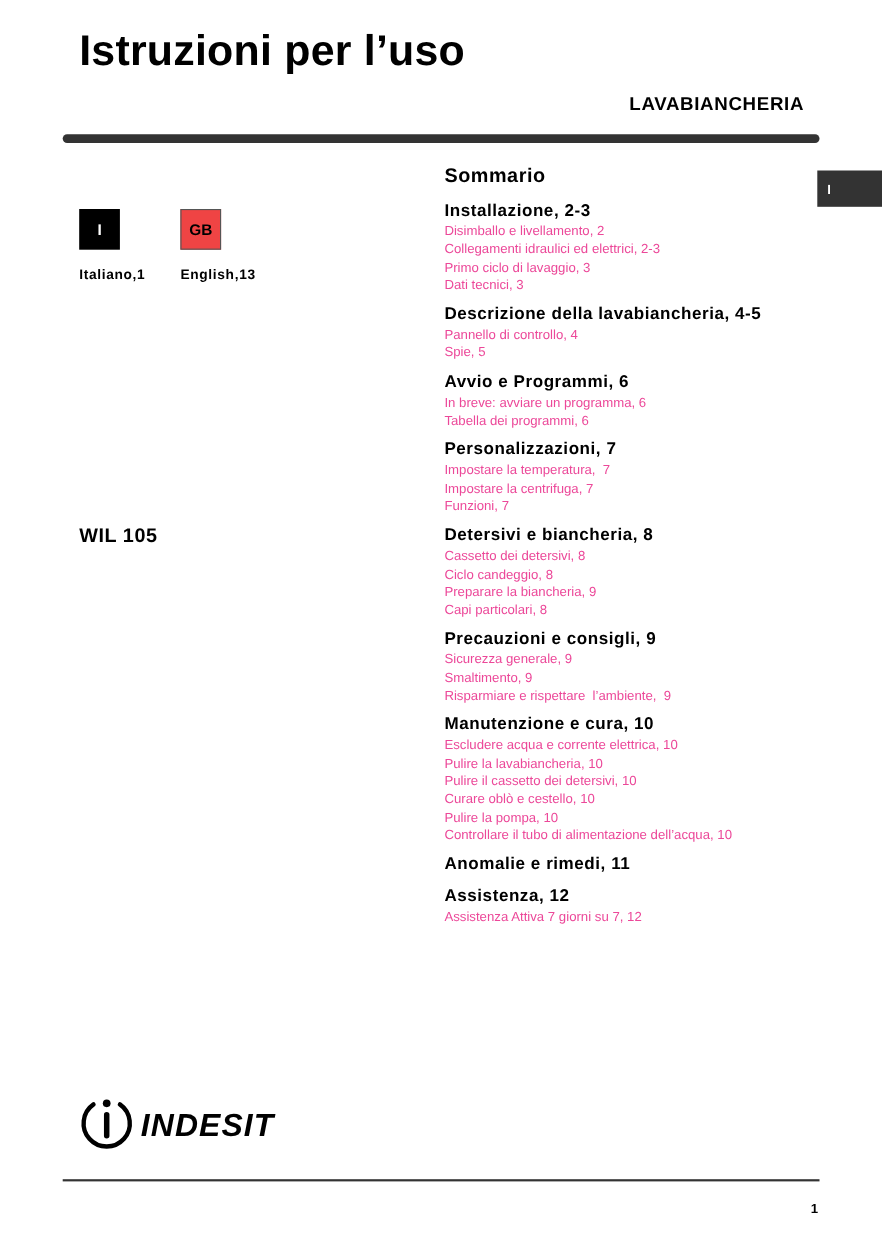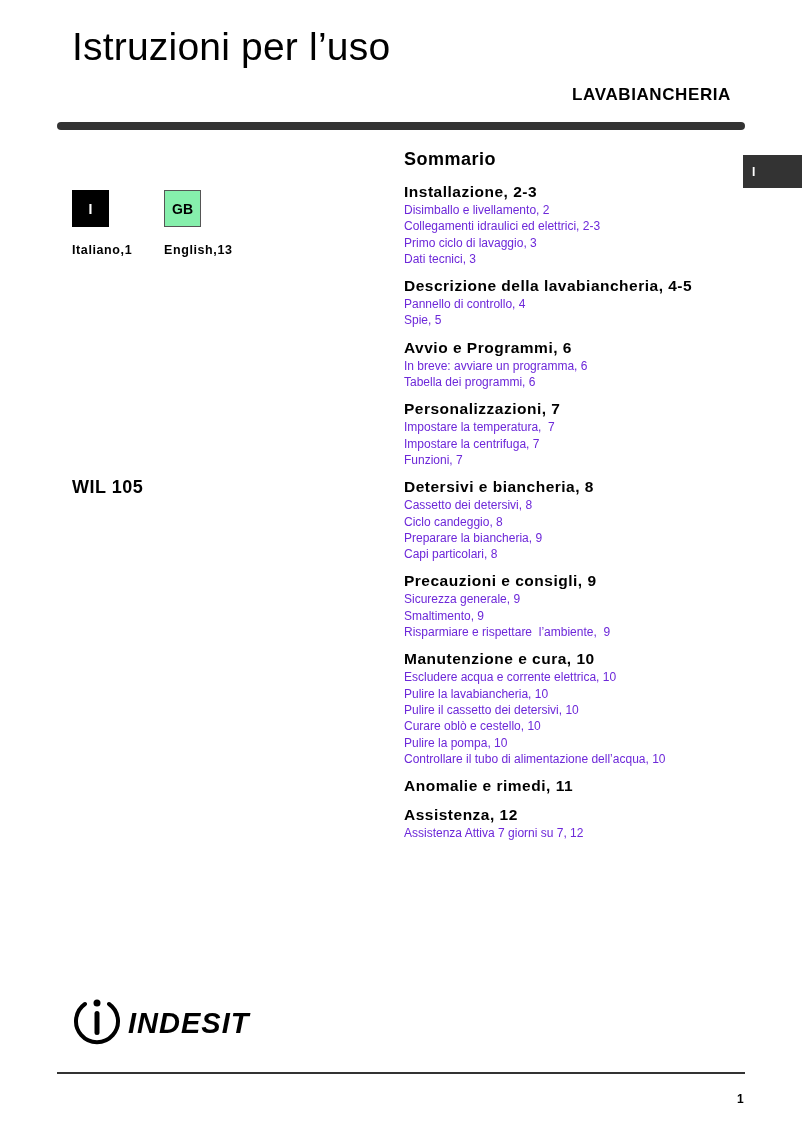--- a/index.html
+++ b/index.html
@@ -2,21 +2,21 @@
 <html><head>
   <meta charset="utf-8">
   <style>
     html, body { margin: 0; padding: 0; background: #ffffff; }
     body {
       width: 802px; height: 1134px; position: relative; overflow: hidden;
       font-family: "Liberation Sans", sans-serif; color: #000;
     }
     .title {
       position: absolute; left: 72px; top: 22px;
-      font-size: 39px; font-weight: normal; letter-spacing: 0.2px;
+      font-size: 39px; font-weight: bold; letter-spacing: 0.2px;
       line-height: 50px; white-space: nowrap;
     }
     .subtitle {
       position: absolute; right: 71px; top: 85px;
       font-size: 17px; font-weight: bold; letter-spacing: 0.6px;
       white-space: nowrap;
     }
     .top-rule {
       position: absolute; left: 57px; top: 122px; width: 688px; height: 8px;
       background: #333333; border-radius: 4px;
@@ -28,21 +28,21 @@
     }
     .lang {
       position: absolute; top: 190px; text-align: left;
     }
     .lang .box {
       width: 37px; height: 37px; box-sizing: border-box;
       display: flex; align-items: center; justify-content: center;
       font-weight: bold; font-size: 14px;
     }
     .lang .box.active { background: #000; color: #fff; }
-    .lang .box.inactive { background: #86efac; color: #000; border: 1px solid #555; }
+    .lang .box.inactive { background: #ef4444; color: #000; border: 1px solid #555; }
     .lang .label {
       margin-top: 16px; font-weight: bold; font-size: 12.5px; letter-spacing: 0.6px;
       white-space: nowrap;
     }
     .model {
       position: absolute; left: 72px; top: 477px;
       font-size: 18px; font-weight: bold; letter-spacing: 0.5px;
     }
     .toc {
       position: absolute; left: 404px; top: 147px; width: 330px;
@@ -50,21 +50,21 @@
     .toc-heading {
       font-size: 18px; font-weight: bold; letter-spacing: 0.5px;
       height: 24px; line-height: 24px; margin-bottom: 11px;
     }
     .toc-section { margin-bottom: 9px; }
     .toc-section-title {
       font-size: 15.5px; font-weight: bold; letter-spacing: 0.5px;
       line-height: 20px; white-space: nowrap;
     }
     .toc-item {
-      font-size: 12px; line-height: 16.3px; color: #6d28d9; white-space: pre;
+      font-size: 12px; line-height: 16.3px; color: #ec4899; white-space: pre;
     }
     .logo {
       position: absolute; left: 72px; top: 996px;
       display: flex; align-items: center; font-style: italic;
     }
     .logo-word {
       font-size: 29px; font-weight: bold; letter-spacing: 1px; margin-left: 6px;
       line-height: 30px;
     }
     .bottom-rule {

